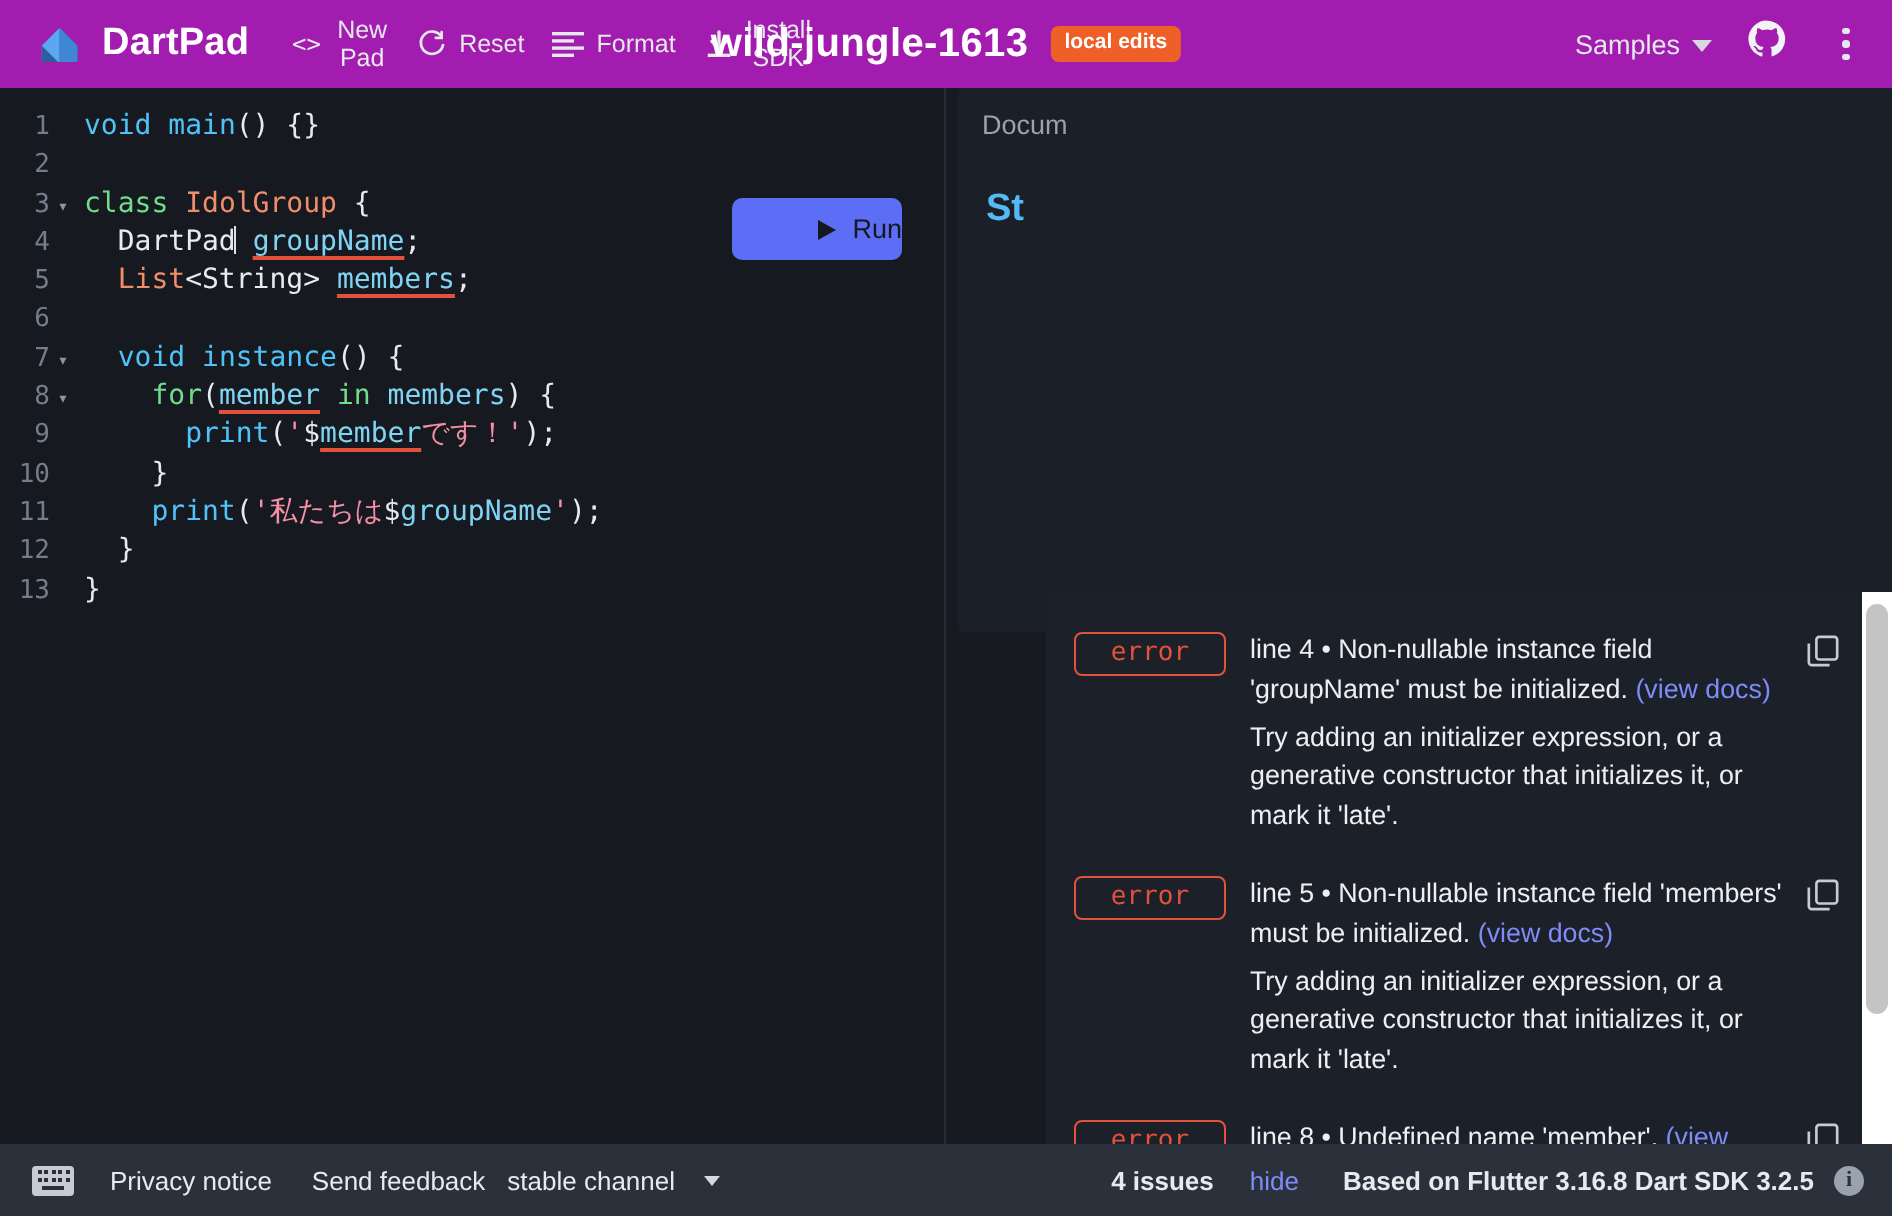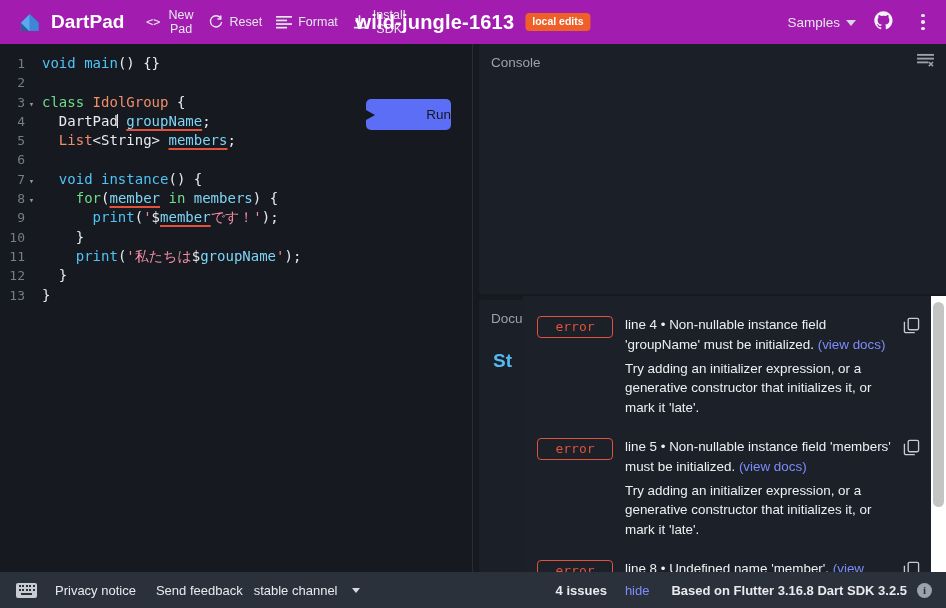--- a/index.html
+++ b/index.html
@@ -205,21 +205,21 @@
   .run-btn {
     position: absolute;
     top: 55px;
     left: 366px;
     width: 85px;
     height: 31px;
     background: #5c6ef5;
     border-radius: 5px;
     display: flex;
     align-items: center;
-    justify-content: space-between;
+    justify-content: flex-end;
     gap: 8px;
     cursor: pointer;
   }
   .run-btn .tri {
     width: 0;height:0;
     border-left: 9px solid #15181e;
     border-top: 5.5px solid transparent;
     border-bottom: 5.5px solid transparent;
   }
   .run-btn .lbl { font-size: 13.5px; color:#15181e; font-weight:500;}
@@ -511,34 +511,20 @@
       <div class="run-btn">
         <span class="tri"></span>
         <span class="lbl">Run</span>
       </div>
     </div>
 
     <div class="v-divider"></div>
 
     <div class="right-col">
 
-      <div class="panel panel-console">
-        <div class="panel-head">
-          <span class="title">Console</span>
-          <span>
-            <svg width="17" height="15" viewBox="0 0 18 16">
-              <rect x="0" y="1" width="18" height="2" fill="#9aa2ad"></rect>
-              <rect x="0" y="5" width="18" height="2" fill="#9aa2ad"></rect>
-              <rect x="0" y="9" width="12" height="2" fill="#9aa2ad"></rect>
-              <path d="M12.5 9.5 L17 14 M17 9.5 L12.5 14" stroke="#9aa2ad" stroke-width="1.6"></path>
-            </svg>
-          </span>
-        </div>
-        <div class="panel-body"></div>
-      </div>
 
       <div class="panel panel-docs">
         <div class="panel-head">
           <span class="title">Docum</span>
         </div>
         <div class="panel-body">
           <div class="docs-type">St</div>
         </div>
       </div>
     </div>

